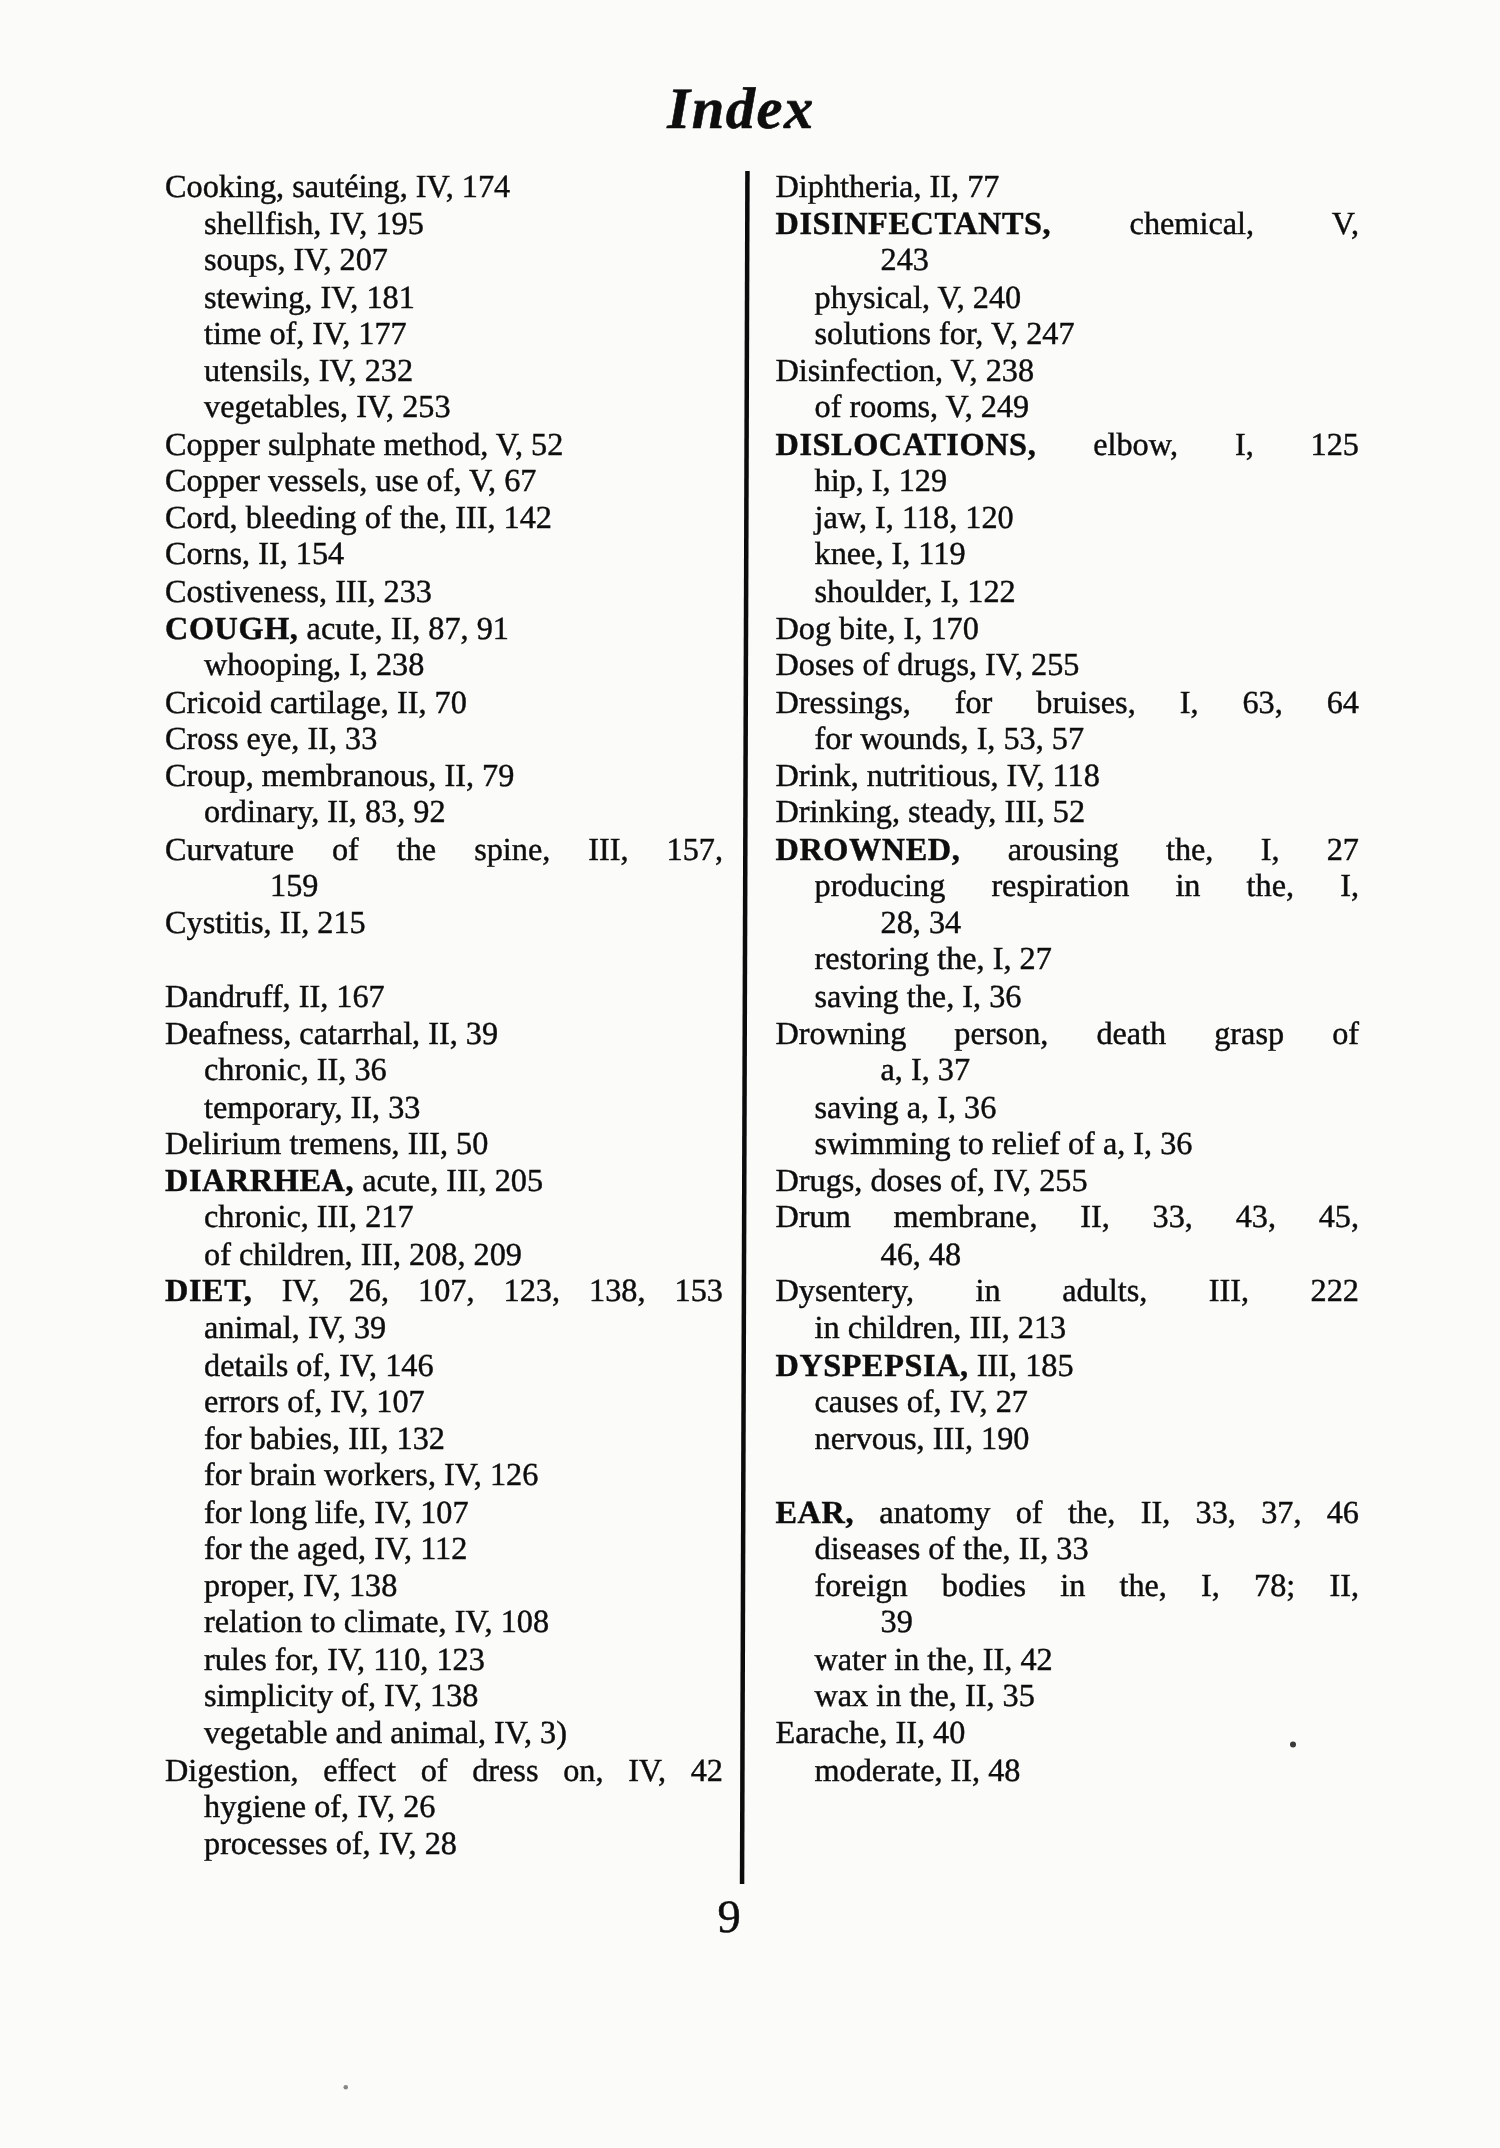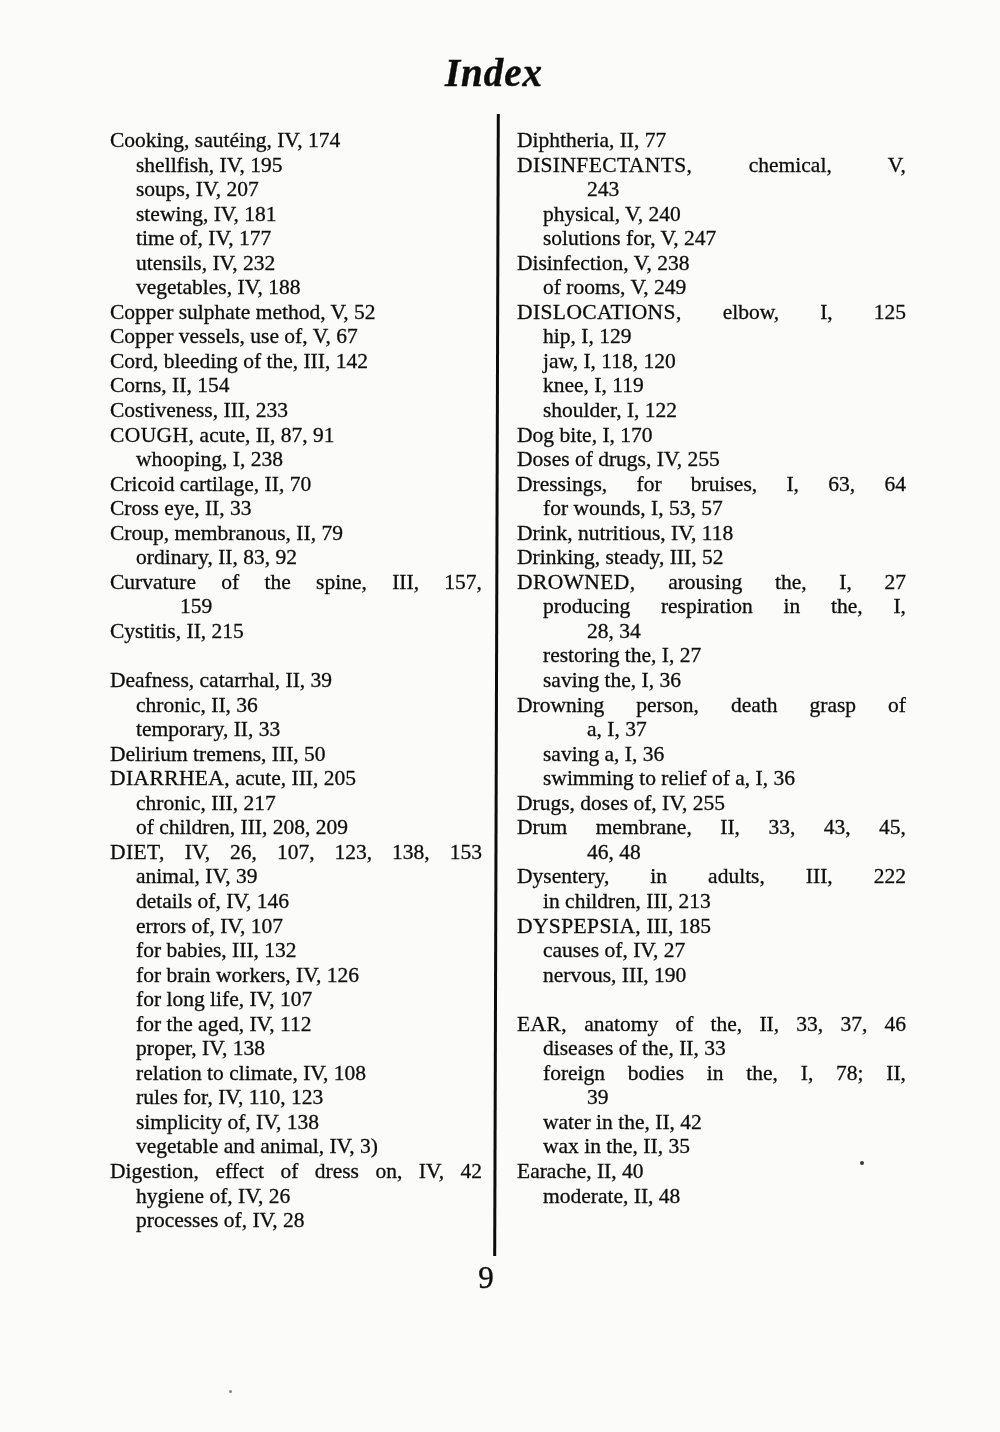--- a/index.html
+++ b/index.html
@@ -12,31 +12,31 @@
   }
   .page{position:relative;width:792px;height:1432px;}
   .title{
     position:absolute;top:50px;left:0;width:988px;
     text-align:center;
     font-style:italic;font-weight:600;
     font-size:39px;letter-spacing:1px;
     -webkit-text-stroke:0.4px #0d0d0d;
   }
   .col{
-    position:absolute;top:128px;
+    position:absolute;top:112px;
     font-size:21.5px;line-height:24.55px;
     -webkit-text-stroke:0.3px #111;
   }
   .col-left{left:110px;width:372px;}
   .col-right{left:517px;width:389px;}
   .line{white-space:nowrap;min-height:24.55px;}
   .line.i1{padding-left:26px;}
   .line.i2{padding-left:70px;}
   .line.j{text-align-last:justify;}
-  .line b{font-weight:400;letter-spacing:0.4px;}
+  .line b{font-weight:700;letter-spacing:0.4px;}
   .divider{
     position:absolute;left:495px;top:114px;
     width:3px;height:1142px;background:#0c0c0c;
     transform:rotate(0.18deg);transform-origin:center;
   }
   .pagenum{
     position:absolute;top:1260px;left:-14px;width:1000px;
     text-align:center;font-size:31px;
     -webkit-text-stroke:0.35px #111;
   }
@@ -50,36 +50,37 @@
 <div class="page">
   <div class="title">Index</div>
 
   <div class="col col-left" id="col-left">
       <div class="line i0">Cooking, sautéing, IV, 174</div>
       <div class="line i1">shellfish, IV, 195</div>
       <div class="line i1">soups, IV, 207</div>
       <div class="line i1">stewing, IV, 181</div>
       <div class="line i1">time of, IV, 177</div>
       <div class="line i1">utensils, IV, 232</div>
-      <div class="line i1">vegetables, IV, 188</div>
+      <div class="line i1">vegetables, IV, 253</div>
       <div class="line i0">Copper sulphate method, V, 52</div>
       <div class="line i0">Copper vessels, use of, V, 67</div>
       <div class="line i0">Cord, bleeding of the, III, 142</div>
       <div class="line i0">Corns, II, 154</div>
       <div class="line i0">Costiveness, III, 233</div>
       <div class="line i0"><b>COUGH,</b> acute, II, 87, 91</div>
       <div class="line i1">whooping, I, 238</div>
       <div class="line i0">Cricoid cartilage, II, 70</div>
       <div class="line i0">Cross eye, II, 33</div>
       <div class="line i0">Croup, membranous, II, 79</div>
       <div class="line i1">ordinary, II, 83, 92</div>
       <div class="line i0 j">Curvature of the spine, III, 157,</div>
       <div class="line i2">159</div>
       <div class="line i0">Cystitis, II, 215</div>
       <div class="line i0">&nbsp;</div>
+      <div class="line i0">Dandruff, II, 167</div>
       <div class="line i0">Deafness, catarrhal, II, 39</div>
       <div class="line i1">chronic, II, 36</div>
       <div class="line i1">temporary, II, 33</div>
       <div class="line i0">Delirium tremens, III, 50</div>
       <div class="line i0"><b>DIARRHEA,</b> acute, III, 205</div>
       <div class="line i1">chronic, III, 217</div>
       <div class="line i1">of children, III, 208, 209</div>
       <div class="line i0 j"><b>DIET,</b> IV, 26, 107, 123, 138, 153</div>
       <div class="line i1">animal, IV, 39</div>
       <div class="line i1">details of, IV, 146</div>

